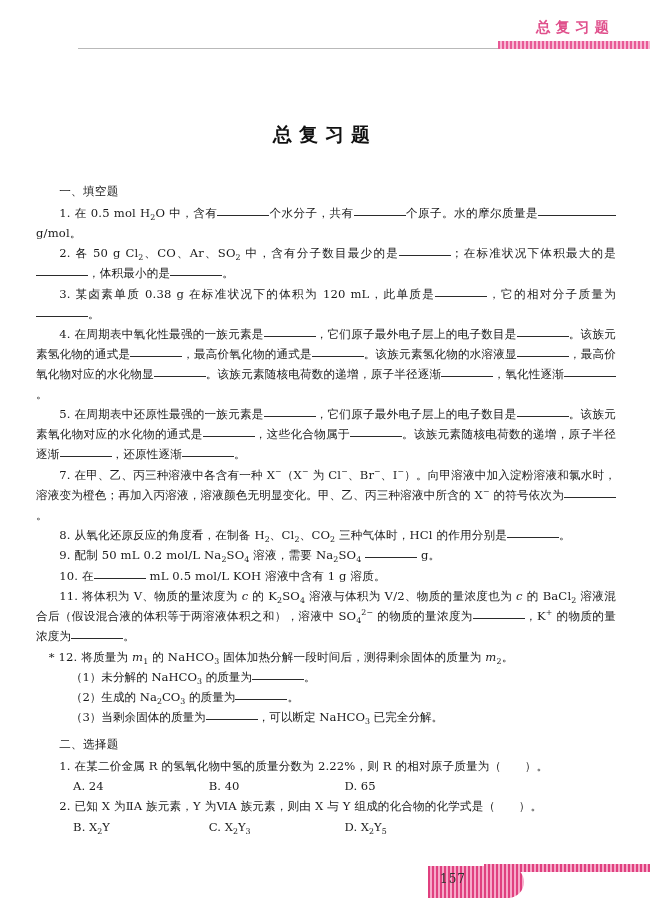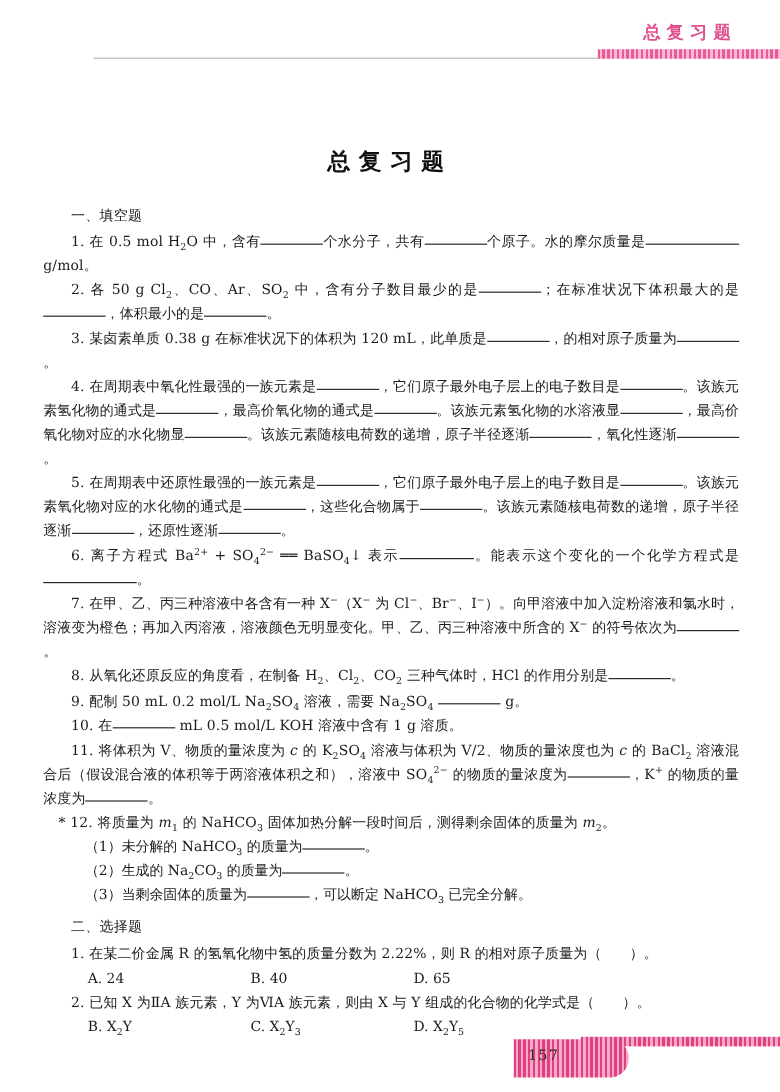--- a/index.html
+++ b/index.html
@@ -72,21 +72,21 @@
   
   .content {
     position: absolute;
     top: 160px;
     left: 36px;
     width: 580px;
     font-size: 11.6px;
     line-height: 1.72;
   }
   .section-head {
-    margin: 10px 0 2px 0;
+    margin: 22px 0 2px 0;
     text-indent: 2em;
     font-size: 11.6px;
     letter-spacing: 0.3px;
   }
   .section-head.second {
     margin-top: 7px;
   }
   .q {
     text-indent: 2em;
     margin: 0 0 0.5px 0;
@@ -195,37 +195,33 @@
     <span class="formula">在 0.5 mol H<sub>2</sub>O 中，含有</span><span class="blank b-m"></span><span>个水分子，共有</span><span class="blank b-m"></span><span>个原子。水的摩尔质量是</span><span class="blank b-xl"></span><span>g/mol。</span>
   </p>
 
   <p class="q">
     <span>2.</span>
     <span class="formula">各 50 g Cl<sub>2</sub>、CO、Ar、SO<sub>2</sub> 中，含有分子数目最少的是</span><span class="blank b-m"></span><span>；在标准状况下体积最大的是</span><span class="blank b-m"></span><span>，体积最小的是</span><span class="blank b-m"></span><span>。</span>
   </p>
 
   <p class="q">
     <span>3.</span>
-    <span>某卤素单质 0.38 g 在标准状况下的体积为 120 mL，此单质是</span><span class="blank b-m"></span><span>，的相对原子质量为</span><span class="blank b-m"></span><span>。</span>
+    <span>某卤素单质 0.38 g 在标准状况下的体积为 120 mL，此单质是</span><span class="blank b-m"></span><span>，它的相对分子质量为</span><span class="blank b-m"></span><span>。</span>
   </p>
 
   <p class="q">
     <span>4.</span>
     <span>在周期表中氧化性最强的一族元素是</span><span class="blank b-m"></span><span>，它们原子最外电子层上的电子数目是</span><span class="blank b-m"></span><span>。该族元素氢化物的通式是</span><span class="blank b-m"></span><span>，最高价氧化物的通式是</span><span class="blank b-m"></span><span>。该族元素氢化物的水溶液显</span><span class="blank b-m"></span><span>，最高价氧化物对应的水化物显</span><span class="blank b-m"></span><span>。该族元素随核电荷数的递增，原子半径逐渐</span><span class="blank b-m"></span><span>，氧化性逐渐</span><span class="blank b-m"></span><span>。</span>
   </p>
 
   <p class="q">
     <span>5.</span>
     <span>在周期表中还原性最强的一族元素是</span><span class="blank b-m"></span><span>，它们原子最外电子层上的电子数目是</span><span class="blank b-m"></span><span>。该族元素氧化物对应的水化物的通式是</span><span class="blank b-m"></span><span>，这些化合物属于</span><span class="blank b-m"></span><span>。该族元素随核电荷数的递增，原子半径逐渐</span><span class="blank b-m"></span><span>，还原性逐渐</span><span class="blank b-m"></span><span>。</span>
   </p>
 
-  <p class="q">
-    <span>6.</span>
-    <span class="formula">离子方程式 Ba<sup>2+</sup> + SO<sub>4</sub><sup>2−</sup> ══ BaSO<sub>4</sub>↓ 表示</span><span class="blank b-l"></span><span>。能表示这个变化的一个化学方程式是</span><span class="blank b-xl"></span><span>。</span>
-  </p>
 
   <p class="q">
     <span>7.</span>
     <span class="formula">在甲、乙、丙三种溶液中各含有一种 X<sup>−</sup>（X<sup>−</sup> 为 Cl<sup>−</sup>、Br<sup>−</sup>、I<sup>−</sup>）。向甲溶液中加入淀粉溶液和氯水时，溶液变为橙色；再加入丙溶液，溶液颜色无明显变化。甲、乙、丙三种溶液中所含的 X<sup>−</sup> 的符号依次为</span><span class="blank b-m"></span><span>。</span>
   </p>
 
   <p class="q">
     <span>8.</span>
     <span class="formula">从氧化还原反应的角度看，在制备 H<sub>2</sub>、Cl<sub>2</sub>、CO<sub>2</sub> 三种气体时，HCl 的作用分别是</span><span class="blank b-m"></span><span>。</span>
   </p>

